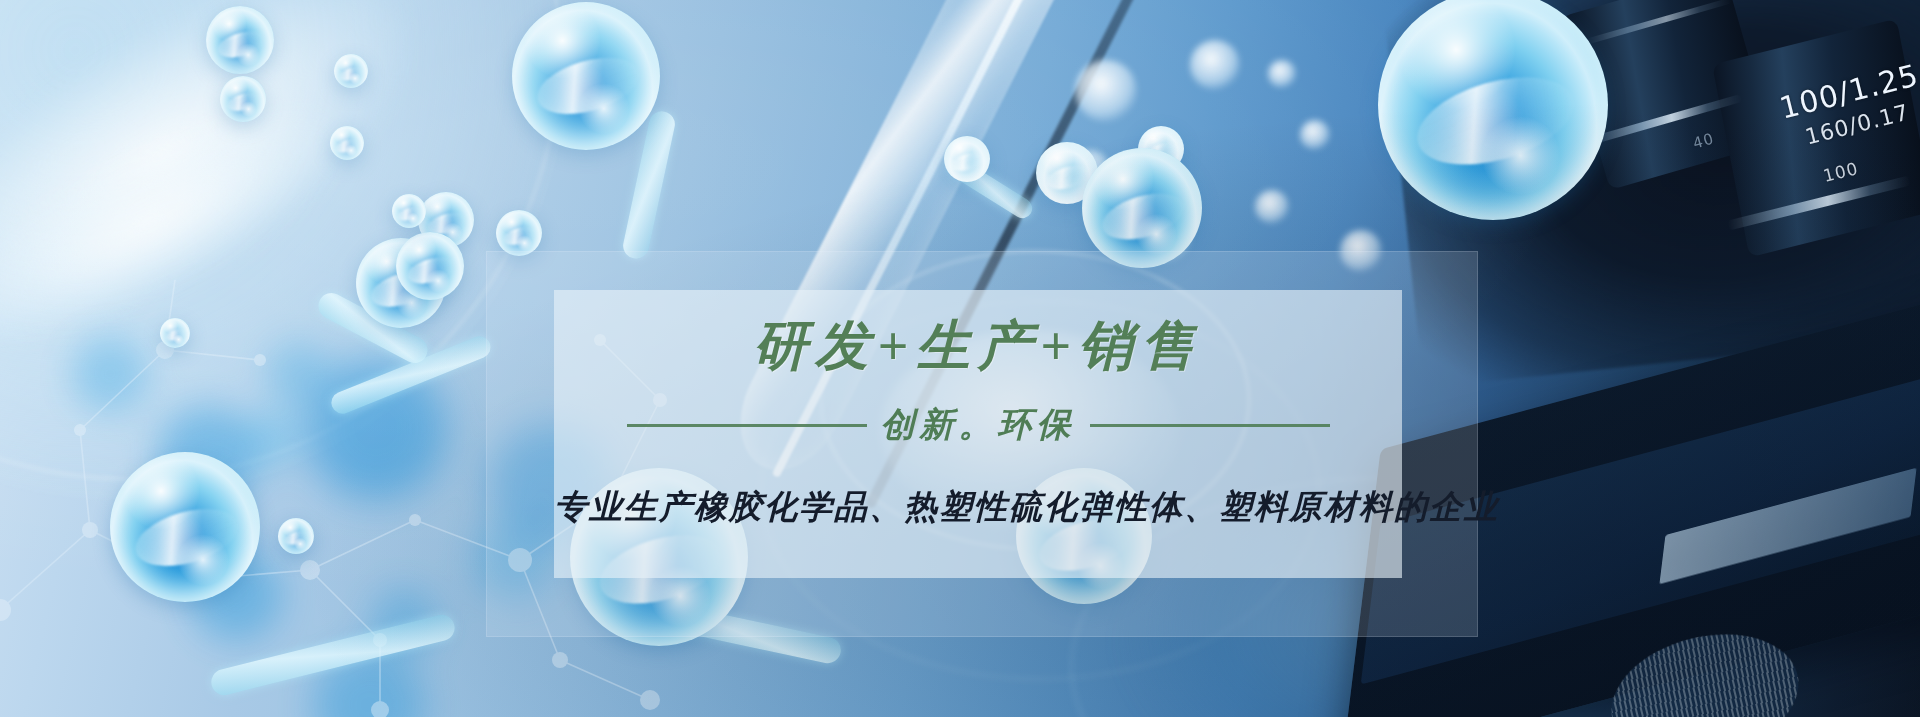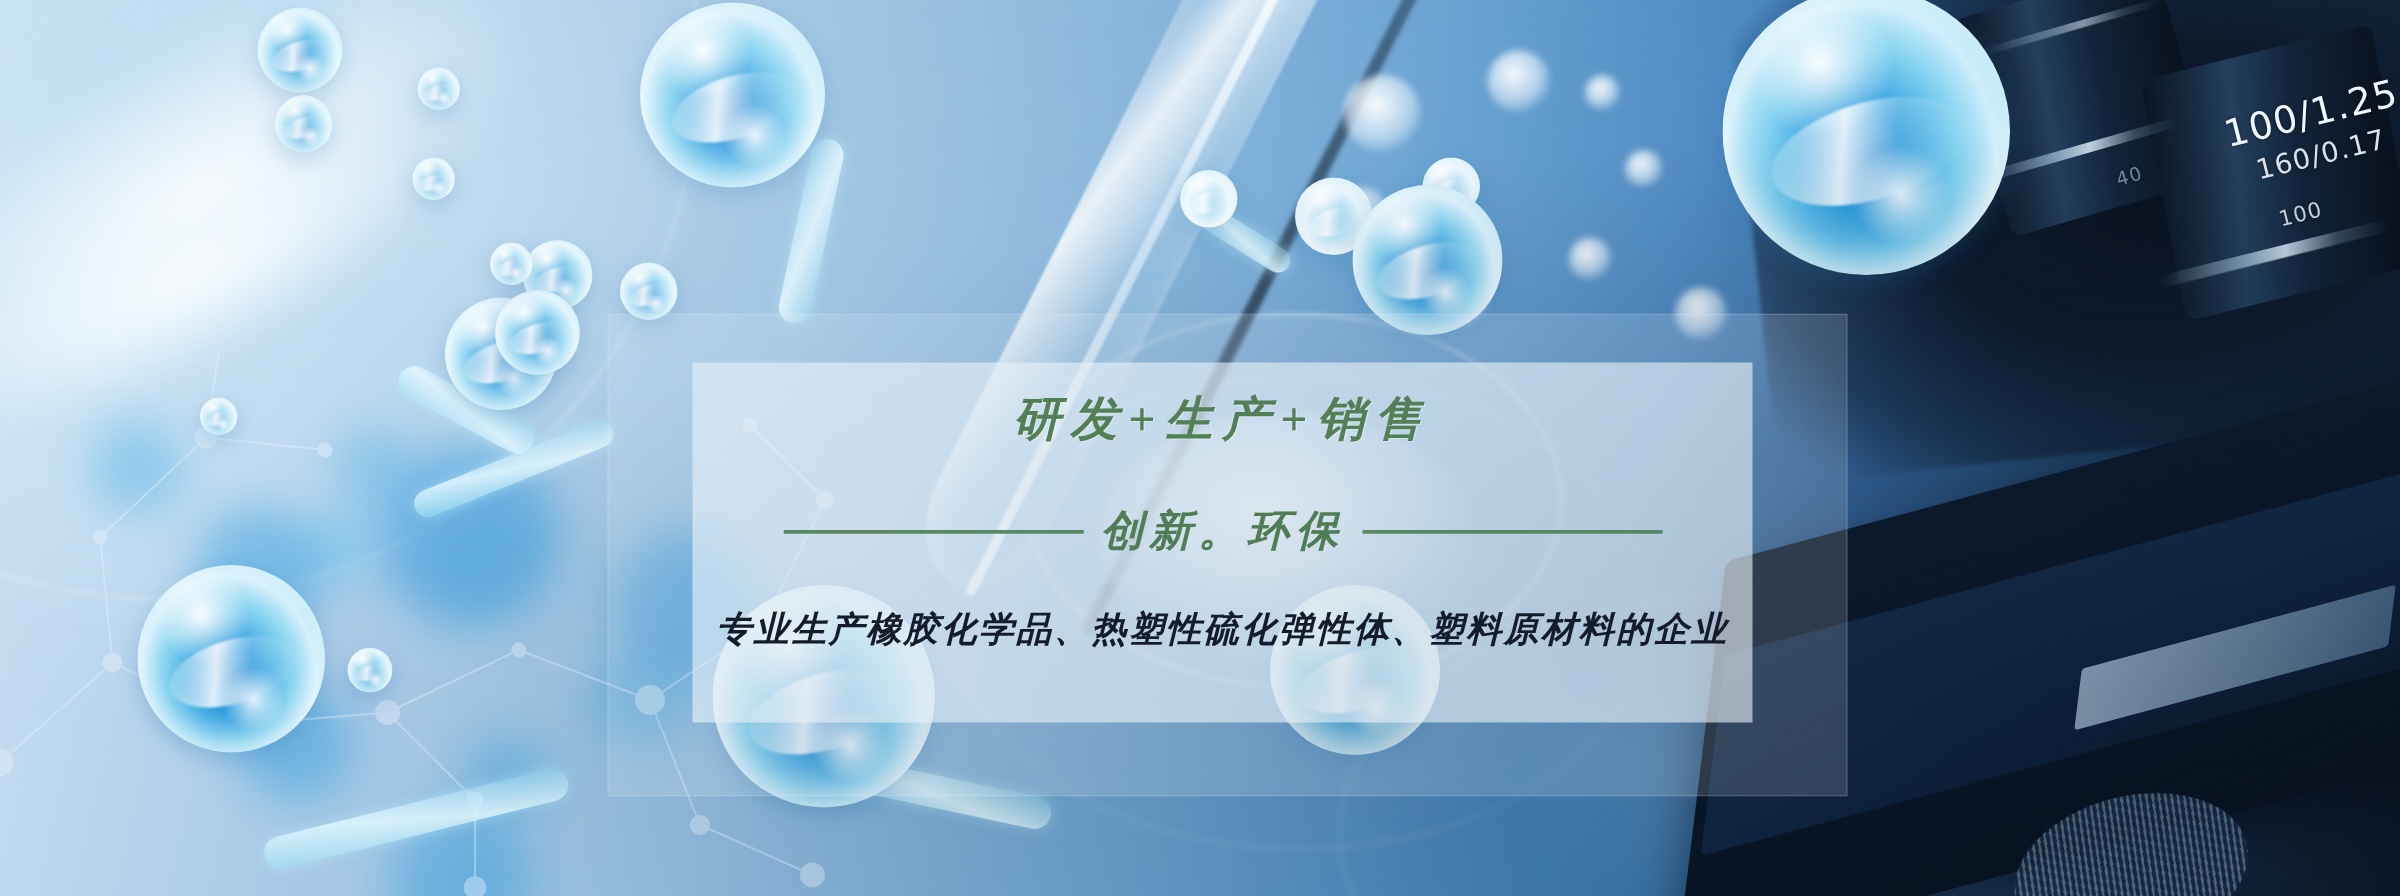--- a/index.html
+++ b/index.html
@@ -326,21 +326,21 @@
     background: rgba(233,242,249,0.62);
   }
 
   
   .headline {
     position: absolute;
     left: 554px; top: 310px;
     width: 848px;
     text-align: center;
     font-family: "Liberation Serif", "DejaVu Serif", serif;
-    font-size: 38px;
+    font-size: 54px;
     font-weight: 700;
     font-style: italic;
     letter-spacing: 8px;
     color: #537f57;
     text-shadow: 1px 1px 0 rgba(255,255,255,0.35);
   }
 
   .sub-row {
     position: absolute;
     left: 554px; top: 402px;
@@ -365,21 +365,21 @@
     color: #4f7d55;
     white-space: nowrap;
   }
 
   .tagline {
     position: absolute;
     left: 554px; top: 485px;
     width: 848px;
     text-align: center;
     font-family: "Liberation Serif", "DejaVu Serif", serif;
-    font-size: 28px;
+    font-size: 33px;
     font-weight: 700;
     font-style: italic;
     letter-spacing: 2px;
     color: #141c2b;
     white-space: nowrap;
   }
 
   
   .haze {
     left: 0; top: 0; width: 1920px; height: 717px;

